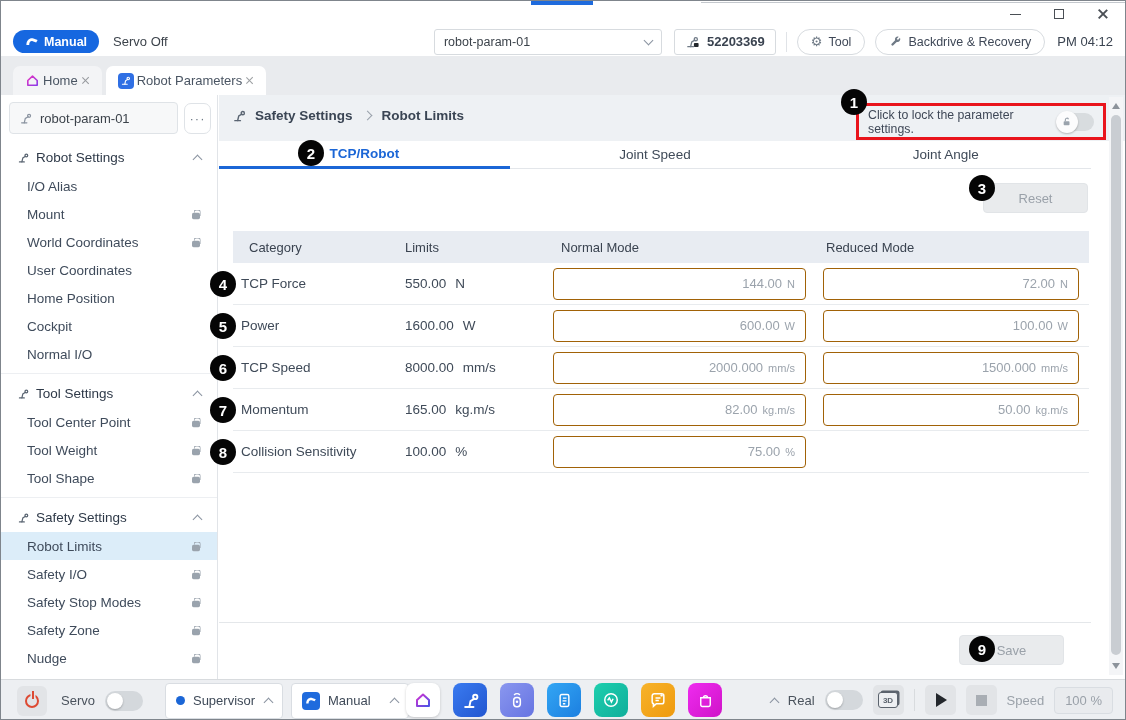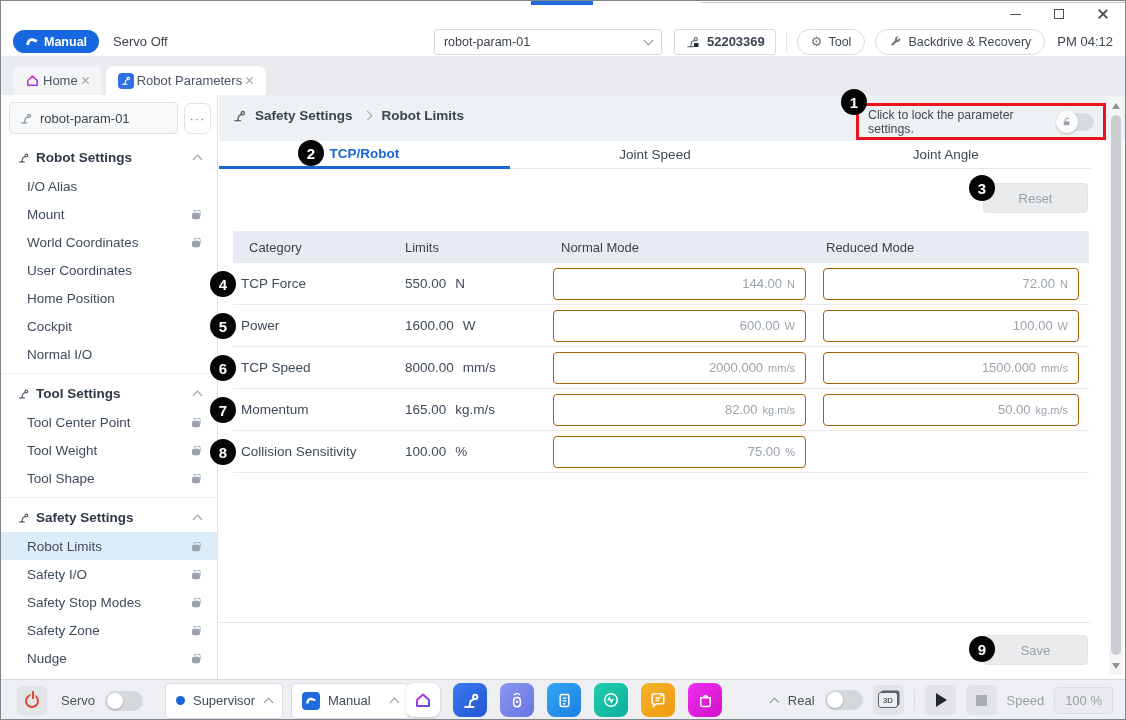--- a/index.html
+++ b/index.html
@@ -42,21 +42,21 @@
   .tab-x::before,.tab-x::after{content:"";position:absolute;left:4px;top:0;width:1.4px;height:9px;background:#4a4f55;}
   .tab-x::before{transform:rotate(45deg);} .tab-x::after{transform:rotate(-45deg);}
   .param-sq{width:16px;height:16px;border-radius:4px;background:#2f6fe4;display:flex;align-items:center;justify-content:center;}
 
   
   .sidebar{position:absolute;left:0;top:94px;width:217px;height:584px;background:#fff;border-right:1px solid #e1e4e8;}
   .param-row{display:flex;align-items:center;gap:6px;padding:7px 6px 8px 8px;}
   .param-field{flex:1;display:flex;align-items:center;gap:7px;height:32px;border:1px solid #dfe3e7;border-radius:4px;background:#f7f8f9;padding:0 9px;font-size:13px;color:#3c434b;}
   .more-btn{width:27px;height:31px;border:1px solid #dfe3e7;border-radius:7px;background:#fff;display:flex;align-items:center;justify-content:center;font-size:13px;color:#6f7a86;letter-spacing:1px;}
   .menu{font-size:13.5px;}
-  .m-head{display:flex;align-items:center;height:30px;padding:0 16px;color:#2e3948;font-weight:bold;gap:6px;}
+  .m-head{display:flex;align-items:center;height:30px;padding:0 16px;color:#2e3948;font-weight:normal;gap:6px;}
   .m-head .chev-up{margin-left:auto;}
   .m-item{display:flex;align-items:center;height:28px;padding:0 16px 0 26px;color:#3f4b5b;}
   .m-item .lock{margin-left:auto;}
   .m-item.selected{background:#dcedf9;}
   .m-sep{border-top:1px solid #edeff2;margin:5px 0 4px 0;}
 
   
   .main-head{position:absolute;left:218px;top:94px;width:908px;height:46px;background:#eef1f4;}
   .breadcrumb{position:absolute;left:13px;top:13px;display:flex;align-items:center;gap:8px;font-size:13.5px;color:#3a4554;font-weight:bold;}
   .crumb-sep{width:7px;height:7px;border-right:1.6px solid #98a0aa;border-bottom:1.6px solid #98a0aa;transform:rotate(-45deg);margin:0 3px;}
@@ -64,21 +64,21 @@
   .lock-banner .txt{font-size:12.3px;color:#3f4857;}
   .mini-toggle{width:38px;height:18px;border-radius:9px;background:#d8dcdf;position:relative;flex:0 0 auto;}
   .mini-toggle .knob{position:absolute;left:0px;top:-2px;width:22px;height:22px;border-radius:50%;background:#fcfcfd;box-shadow:0 1px 2px rgba(0,0,0,.25);display:flex;align-items:center;justify-content:center;}
 
   .view-tabs{position:absolute;left:218px;top:140px;width:872px;height:28px;display:flex;background:#fff;}
   .vtab{flex:1;display:flex;align-items:center;justify-content:center;font-size:13.5px;color:#3f4a58;border-bottom:1px solid #e3e6ea;}
   .vtab.active{color:#1b66d6;border-bottom:3px solid #1b66d6;font-weight:bold;}
 
   .btn-grey{position:absolute;width:105px;height:30px;background:#e9ebed;border:1px solid #e1e4e7;border-radius:4px;color:#9aa1a9;font-size:13px;display:flex;align-items:center;justify-content:center;}
   #resetBtn{left:982px;top:182px;}
-  #saveBtn{left:982px;top:634px;}
+  #saveBtn{left:958px;top:634px;}
   .save-sep{position:absolute;left:218px;top:621px;width:872px;height:1px;background:#e4e7ea;}
 
   
   .table{position:absolute;left:232px;top:230px;width:856px;}
   .t-head,.t-row{display:grid;grid-template-columns:164px 144px 270px 1fr;align-items:center;}
   .t-head{height:32px;background:#e8ecf2;font-size:13px;color:#3a4350;}
   .t-head .c0{padding-left:16px;}
   .t-head .c1{padding-left:8px;}
   .t-head .c2{padding-left:20px;}
   .t-head .c3{padding-left:15px;}

